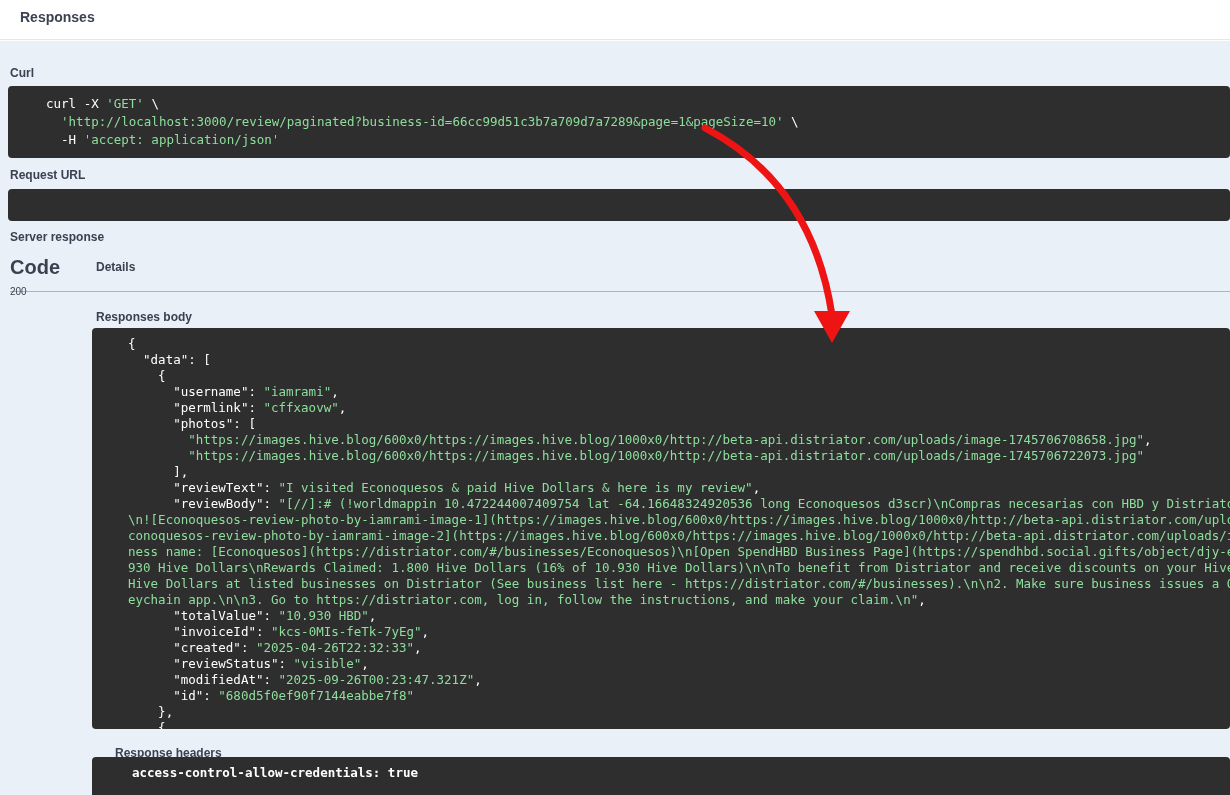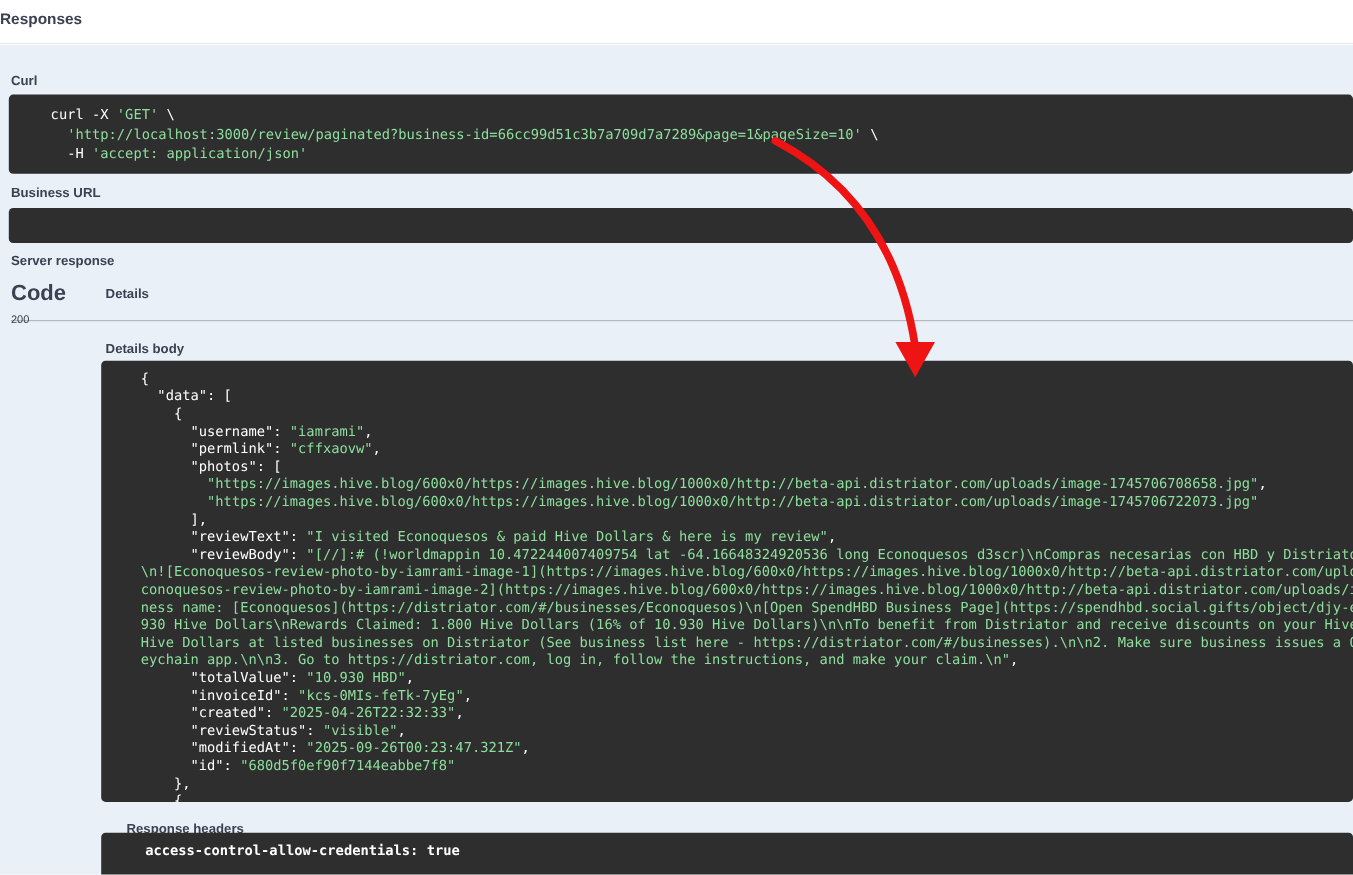--- a/index.html
+++ b/index.html
@@ -11,21 +11,21 @@
     --arrow-red:#ef1414;
     --divider:#e3e6ea;
     --rule:#aeb4bc;
   }
   *{margin:0;padding:0;box-sizing:border-box;}
   html,body{width:1230px;height:795px;overflow:hidden;background:#ffffff;}
   body{font-family:"Liberation Sans",sans-serif;color:var(--label);}
   #screen{position:relative;width:1230px;height:795px;overflow:hidden;}
 
   .title-bar{position:absolute;left:0;top:0;width:1230px;height:40px;background:#ffffff;border-bottom:1px solid var(--divider);}
-  .title-bar h4{position:absolute;left:0;top:9px;font-size:14px;font-weight:700;color:var(--label);}
+  .title-bar h4{position:absolute;left:20px;top:9px;font-size:14px;font-weight:700;color:var(--label);}
 
   .panel{position:absolute;left:0;top:41px;width:1230px;height:755px;background:var(--panel-bg);}
 
   .sec-label{position:absolute;font-size:12px;font-weight:700;color:var(--label);}
 
   .codeblock{
     position:absolute;background:var(--code-bg);border-radius:4px;
     font-family:"DejaVu Sans Mono","Liberation Mono",monospace;
     font-size:12.5px;color:var(--code-white);
     overflow:hidden;white-space:pre;
@@ -59,34 +59,34 @@
 
   <div class="title-bar">
     <h4>Responses</h4>
   </div>
 
   <div class="panel">
 
     <div class="sec-label lbl-curl">Curl</div>
     <div class="codeblock" id="curl-block"><div class="code-line"><span class="tok-w">curl -X </span><span class="tok-g">'GET'</span><span class="tok-w"> \</span></div><div class="code-line"><span class="tok-w">  </span><span class="tok-g">'http://localhost:3000/review/paginated?business-id=66cc99d51c3b7a709d7a7289&amp;page=1&amp;pageSize=10'</span><span class="tok-w"> \</span></div><div class="code-line"><span class="tok-w">  -H </span><span class="tok-g">'accept: application/json'</span></div></div>
 
-    <div class="sec-label lbl-requrl">Business URL</div>
+    <div class="sec-label lbl-requrl">Request URL</div>
     <div class="codeblock" id="requrl-block">
       
     </div>
 
     <div class="sec-label lbl-server">Server response</div>
 
     <div class="col-code">Code</div>
     <div class="col-details">Details</div>
     <div class="row-rule"></div>
 
     <div class="status-code">200</div>
 
-    <div class="sec-label lbl-body">Details body</div>
+    <div class="sec-label lbl-body">Responses body</div>
     <div class="codeblock" id="body-block"><div class="code-line"><span class="tok-w">{</span></div><div class="code-line"><span class="tok-w">  "data": [</span></div><div class="code-line"><span class="tok-w">    {</span></div><div class="code-line"><span class="tok-w">      "username": </span><span class="tok-g">"iamrami"</span><span class="tok-w">,</span></div><div class="code-line"><span class="tok-w">      "permlink": </span><span class="tok-g">"cffxaovw"</span><span class="tok-w">,</span></div><div class="code-line"><span class="tok-w">      "photos": [</span></div><div class="code-line"><span class="tok-w">        </span><span class="tok-g">"https://images.hive.blog/600x0/https://images.hive.blog/1000x0/http://beta-api.distriator.com/uploads/image-1745706708658.jpg"</span><span class="tok-w">,</span></div><div class="code-line"><span class="tok-w">        </span><span class="tok-g">"https://images.hive.blog/600x0/https://images.hive.blog/1000x0/http://beta-api.distriator.com/uploads/image-1745706722073.jpg"</span></div><div class="code-line"><span class="tok-w">      ],</span></div><div class="code-line"><span class="tok-w">      "reviewText": </span><span class="tok-g">"I visited Econoquesos &amp; paid Hive Dollars &amp; here is my review"</span><span class="tok-w">,</span></div><div class="code-line"><span class="tok-w">      "reviewBody": </span><span class="tok-g">"[//]:# (!worldmappin 10.472244007409754 lat -64.16648324920536 long Econoquesos d3scr)\nCompras necesarias con HBD y Distriator. Con ques</span></div><div class="code-line"><span class="tok-g">\n![Econoquesos-review-photo-by-iamrami-image-1](https://images.hive.blog/600x0/https://images.hive.blog/1000x0/http://beta-api.distriator.com/uploads/image-1</span></div><div class="code-line"><span class="tok-g">conoquesos-review-photo-by-iamrami-image-2](https://images.hive.blog/600x0/https://images.hive.blog/1000x0/http://beta-api.distriator.com/uploads/image-174570</span></div><div class="code-line"><span class="tok-g">ness name: [Econoquesos](https://distriator.com/#/businesses/Econoquesos)\n[Open SpendHBD Business Page](https://spendhbd.social.gifts/object/djy-econoquesos)</span></div><div class="code-line"><span class="tok-g">930 Hive Dollars\nRewards Claimed: 1.800 Hive Dollars (16% of 10.930 Hive Dollars)\n\nTo benefit from Distriator and receive discounts on your Hive Dollars pu</span></div><div class="code-line"><span class="tok-g">Hive Dollars at listed businesses on Distriator (See business list here - https://distriator.com/#/businesses).\n\n2. Make sure business issues a QR Invoice f</span></div><div class="code-line"><span class="tok-g">eychain app.\n\n3. Go to https://distriator.com, log in, follow the instructions, and make your claim.\n"</span><span class="tok-w">,</span></div><div class="code-line"><span class="tok-w">      "totalValue": </span><span class="tok-g">"10.930 HBD"</span><span class="tok-w">,</span></div><div class="code-line"><span class="tok-w">      "invoiceId": </span><span class="tok-g">"kcs-0MIs-feTk-7yEg"</span><span class="tok-w">,</span></div><div class="code-line"><span class="tok-w">      "created": </span><span class="tok-g">"2025-04-26T22:32:33"</span><span class="tok-w">,</span></div><div class="code-line"><span class="tok-w">      "reviewStatus": </span><span class="tok-g">"visible"</span><span class="tok-w">,</span></div><div class="code-line"><span class="tok-w">      "modifiedAt": </span><span class="tok-g">"2025-09-26T00:23:47.321Z"</span><span class="tok-w">,</span></div><div class="code-line"><span class="tok-w">      "id": </span><span class="tok-g">"680d5f0ef90f7144eabbe7f8"</span></div><div class="code-line"><span class="tok-w">    },</span></div><div class="code-line"><span class="tok-w">    {</span></div></div>
 
     <div class="sec-label lbl-headers">Response headers</div>
     <div class="codeblock" id="headers-block"><div class="code-line">access-control-allow-credentials: true</div></div>
 
   </div>
 
   <svg id="arrow-overlay" viewBox="0 0 1230 795" xmlns="http://www.w3.org/2000/svg">
     <path id="arrow-path" d="M 705 128 Q 812 184 832 315" fill="none" stroke-width="7" stroke-linecap="round" stroke="#ef1414"></path>
     <polygon id="arrow-head" points="814,311 850,311 832,343" fill="#ef1414"></polygon>

